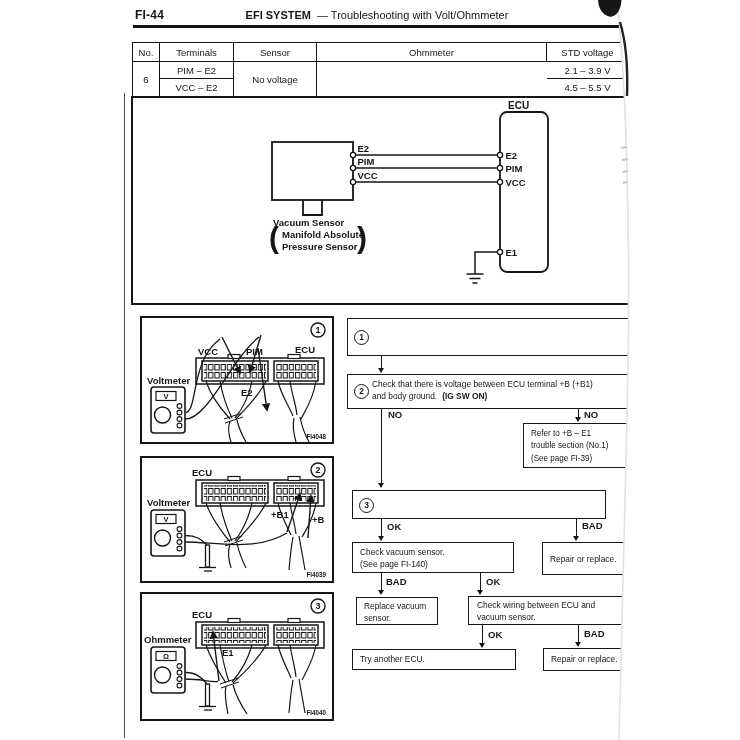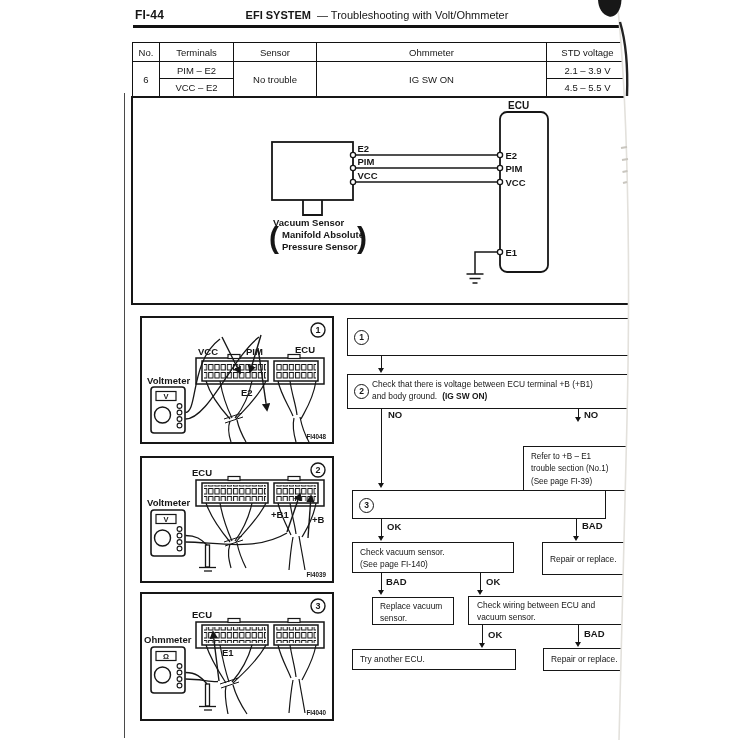--- a/index.html
+++ b/index.html
@@ -48,22 +48,21 @@
 
 <div class="tbl">
   <div class="br bb">No.</div>
   <div class="br bb">Terminals</div>
   <div class="br bb">Sensor</div>
   <div class="br bb">Ohmmeter</div>
   <div class="bb">STD voltage</div>
   <div class="br" style="grid-area:2/1/4/2">6</div>
   <div class="br bb" style="grid-area:2/2/3/3">PIM – E2</div>
   <div class="br" style="grid-area:3/2/4/3">VCC – E2</div>
-  <div class="br" style="grid-area:2/3/4/4">No trouble</div>
-  <div class="br" style="grid-area:2/4/4/5">IG SW ON</div>
+  <div class="br" style="grid-area:2/3/4/4">No voltage</div>
   <div class="bb" style="grid-area:2/5/3/6">2.1 – 3.9 V</div>
   <div style="grid-area:3/5/4/6">4.5 – 5.5 V</div>
 </div>
 
 <svg class="abs" style="left:124px;top:95px" width="516" height="215" viewBox="0 0 516 215">
   <defs>
     <pattern id="pins" width="6.2" height="8" patternUnits="userSpaceOnUse">
       <rect x="0.5" y="0.5" width="4.2" height="5.5" fill="#fff" stroke="#161616" stroke-width="1"></rect>
     </pattern>
     <marker id="ah" markerWidth="6.5" markerHeight="6.5" refX="4.6" refY="3" orient="auto">
@@ -304,21 +303,21 @@
 </div>
 
 <div class="vln" style="left:380.5px;top:409px;height:74px"></div>
 <div class="arw" style="left:377.8px;top:483px"></div>
 <div class="lbl" style="left:388px;top:409px">NO</div>
 
 <div class="vln" style="left:578px;top:409px;height:8px"></div>
 <div class="arw" style="left:575.3px;top:417px"></div>
 <div class="lbl" style="left:584px;top:409px">NO</div>
 
-<div class="fbox" style="left:523px;top:446px;width:106px;height:45px">
+<div class="fbox" style="left:523px;top:423px;width:106px;height:45px">
   <div class="ftxt" style="padding:3px 0 0 7px;font-size:9px;line-height:12.3px">
     <div class="ln">Refer to +B – E1</div>
     <div class="ln">trouble section (No.1)</div>
     <div class="ln">(See page FI-39)</div>
   </div>
 </div>
 
 <div class="fbox" style="left:352px;top:490px;width:254px;height:29px">
   <span class="circ" style="left:6px;top:7px">3</span>
 </div>
@@ -345,21 +344,21 @@
 </div>
 
 <div class="vln" style="left:380.5px;top:573px;height:17px"></div>
 <div class="arw" style="left:377.8px;top:590px"></div>
 <div class="lbl" style="left:386px;top:576px">BAD</div>
 
 <div class="vln" style="left:480px;top:573px;height:17px"></div>
 <div class="arw" style="left:477.3px;top:590px"></div>
 <div class="lbl" style="left:486px;top:576px">OK</div>
 
-<div class="fbox" style="left:372px;top:597px;width:82px;height:28px">
+<div class="fbox" style="left:356px;top:597px;width:82px;height:28px">
   <div class="ftxt" style="padding:2px 0 0 7px">
     <div class="ln">Replace vacuum</div>
     <div class="ln">sensor.</div>
   </div>
 </div>
 
 <div class="fbox" style="left:468px;top:596px;width:164px;height:29px">
   <div class="ftxt" style="padding:2px 0 0 8px">
     <div class="ln">Check wiring between ECU and</div>
     <div class="ln">vacuum sensor.</div>

